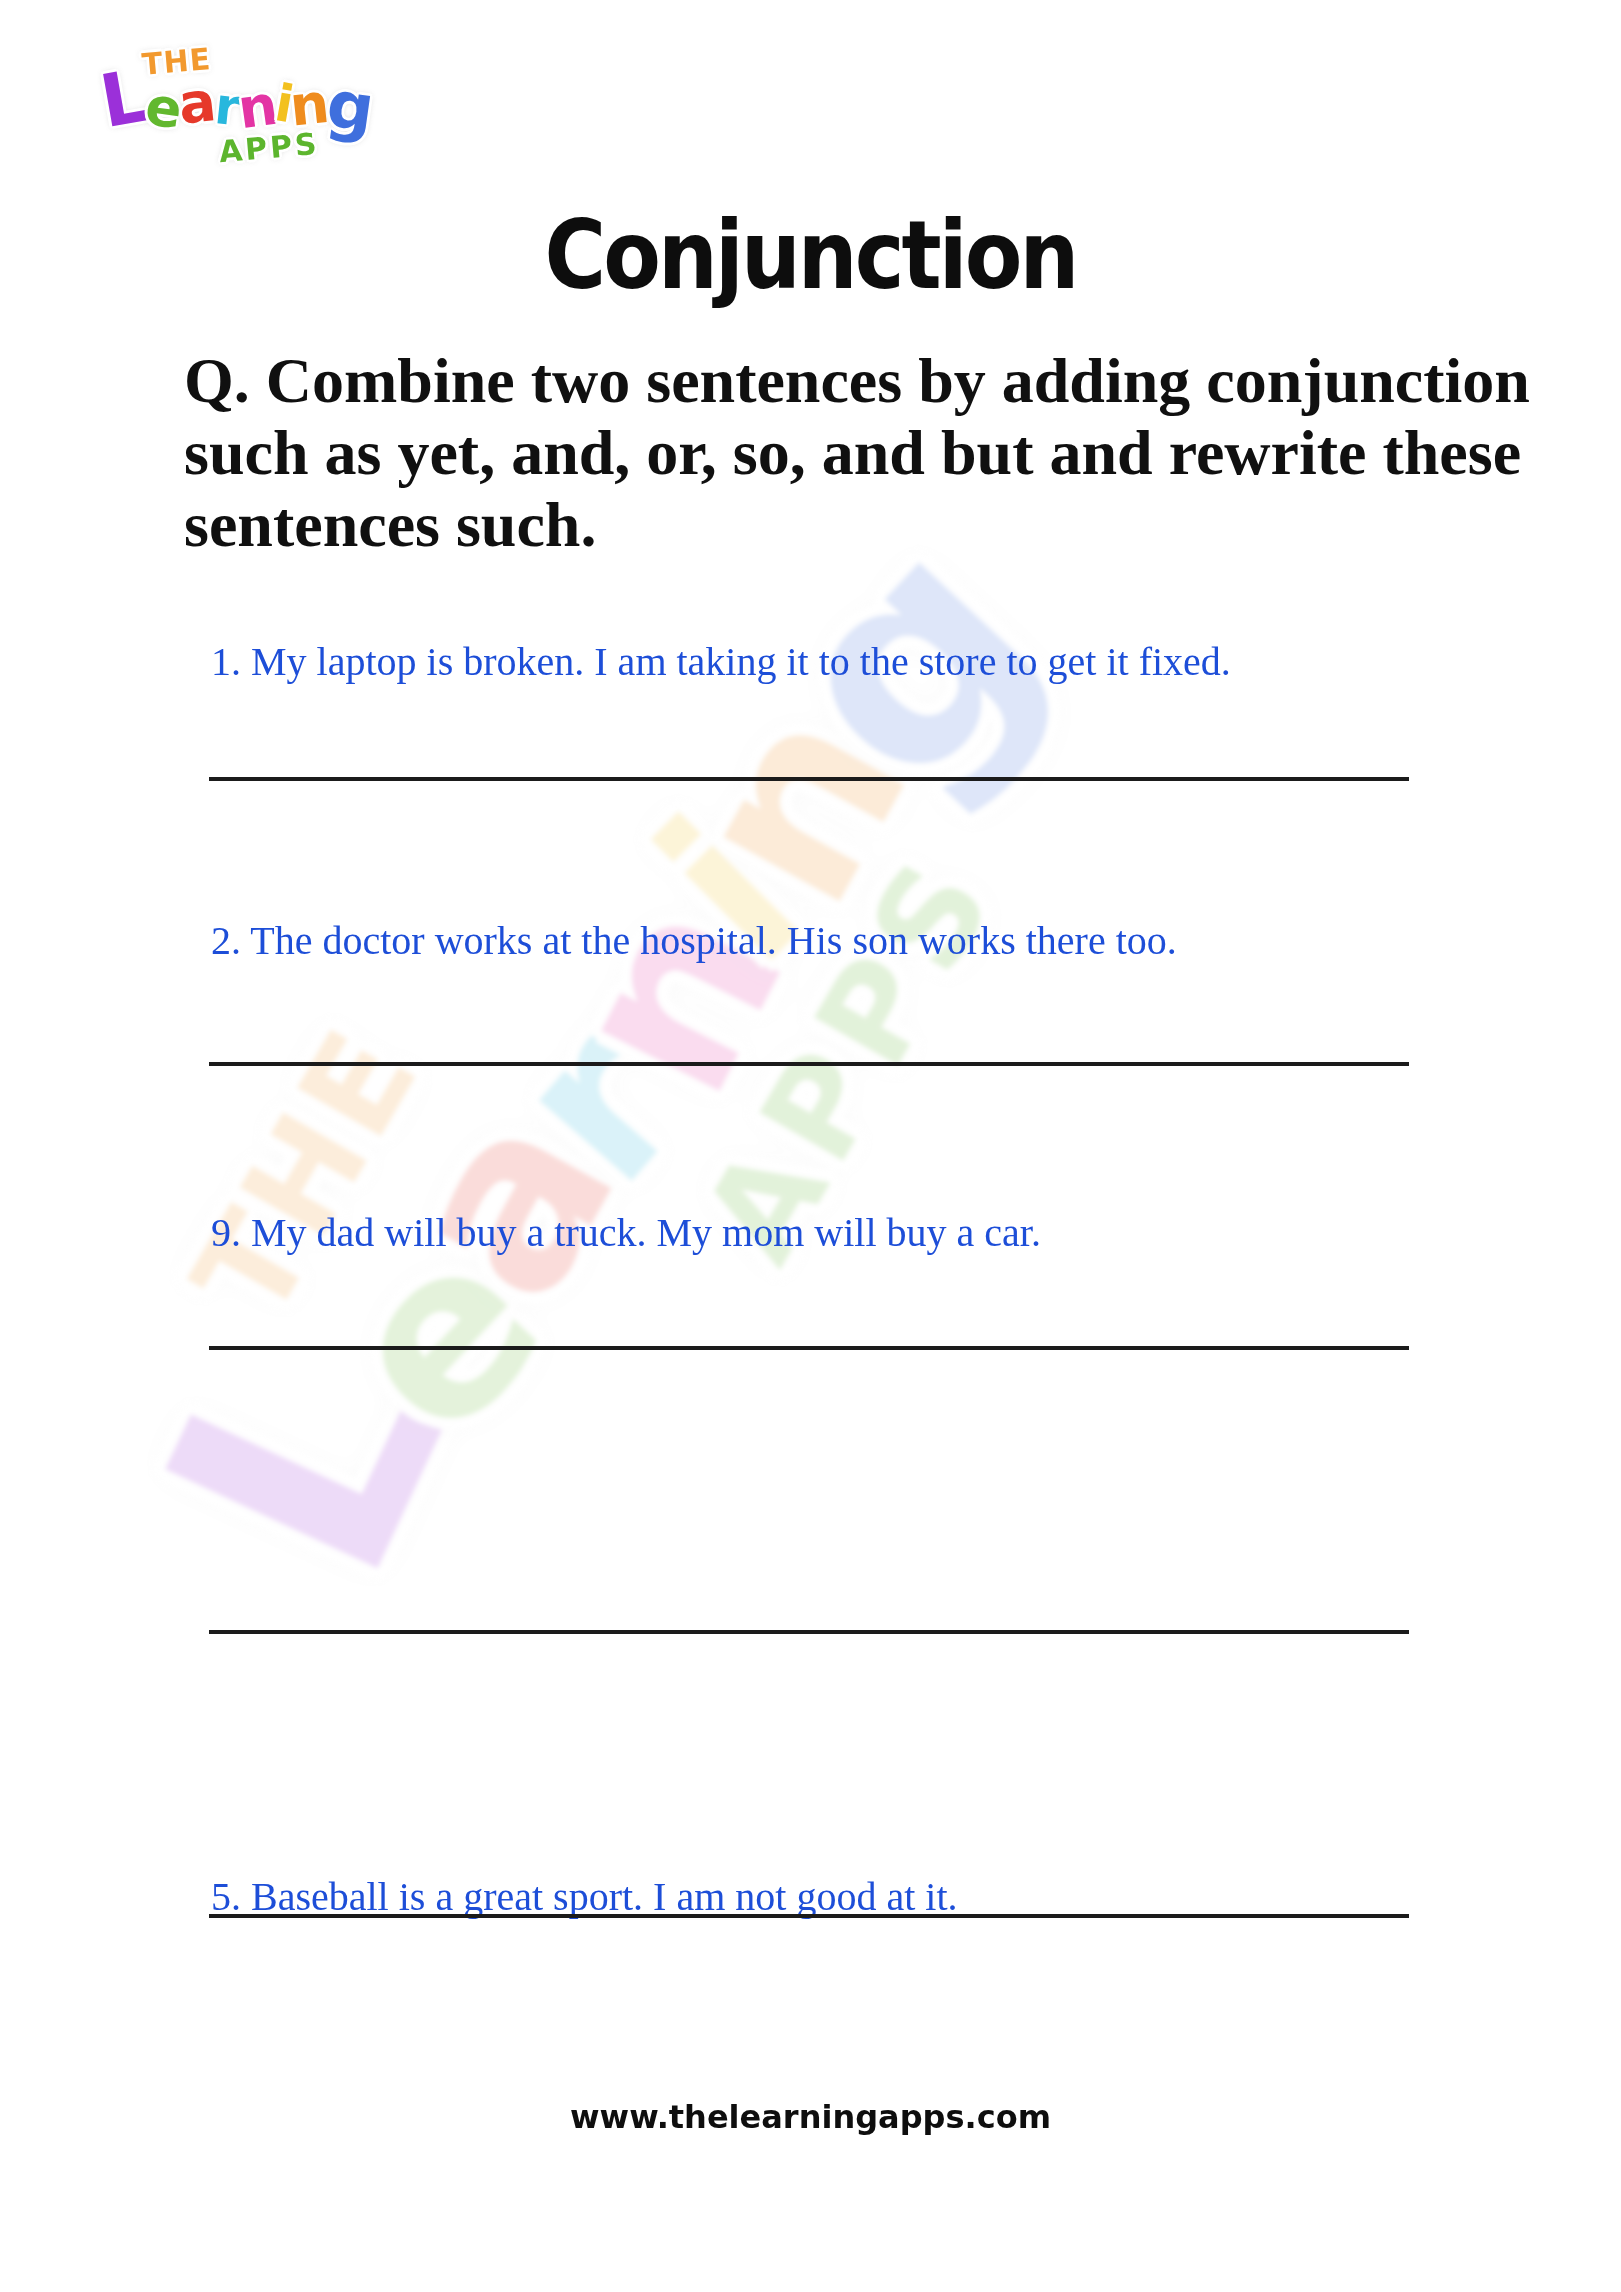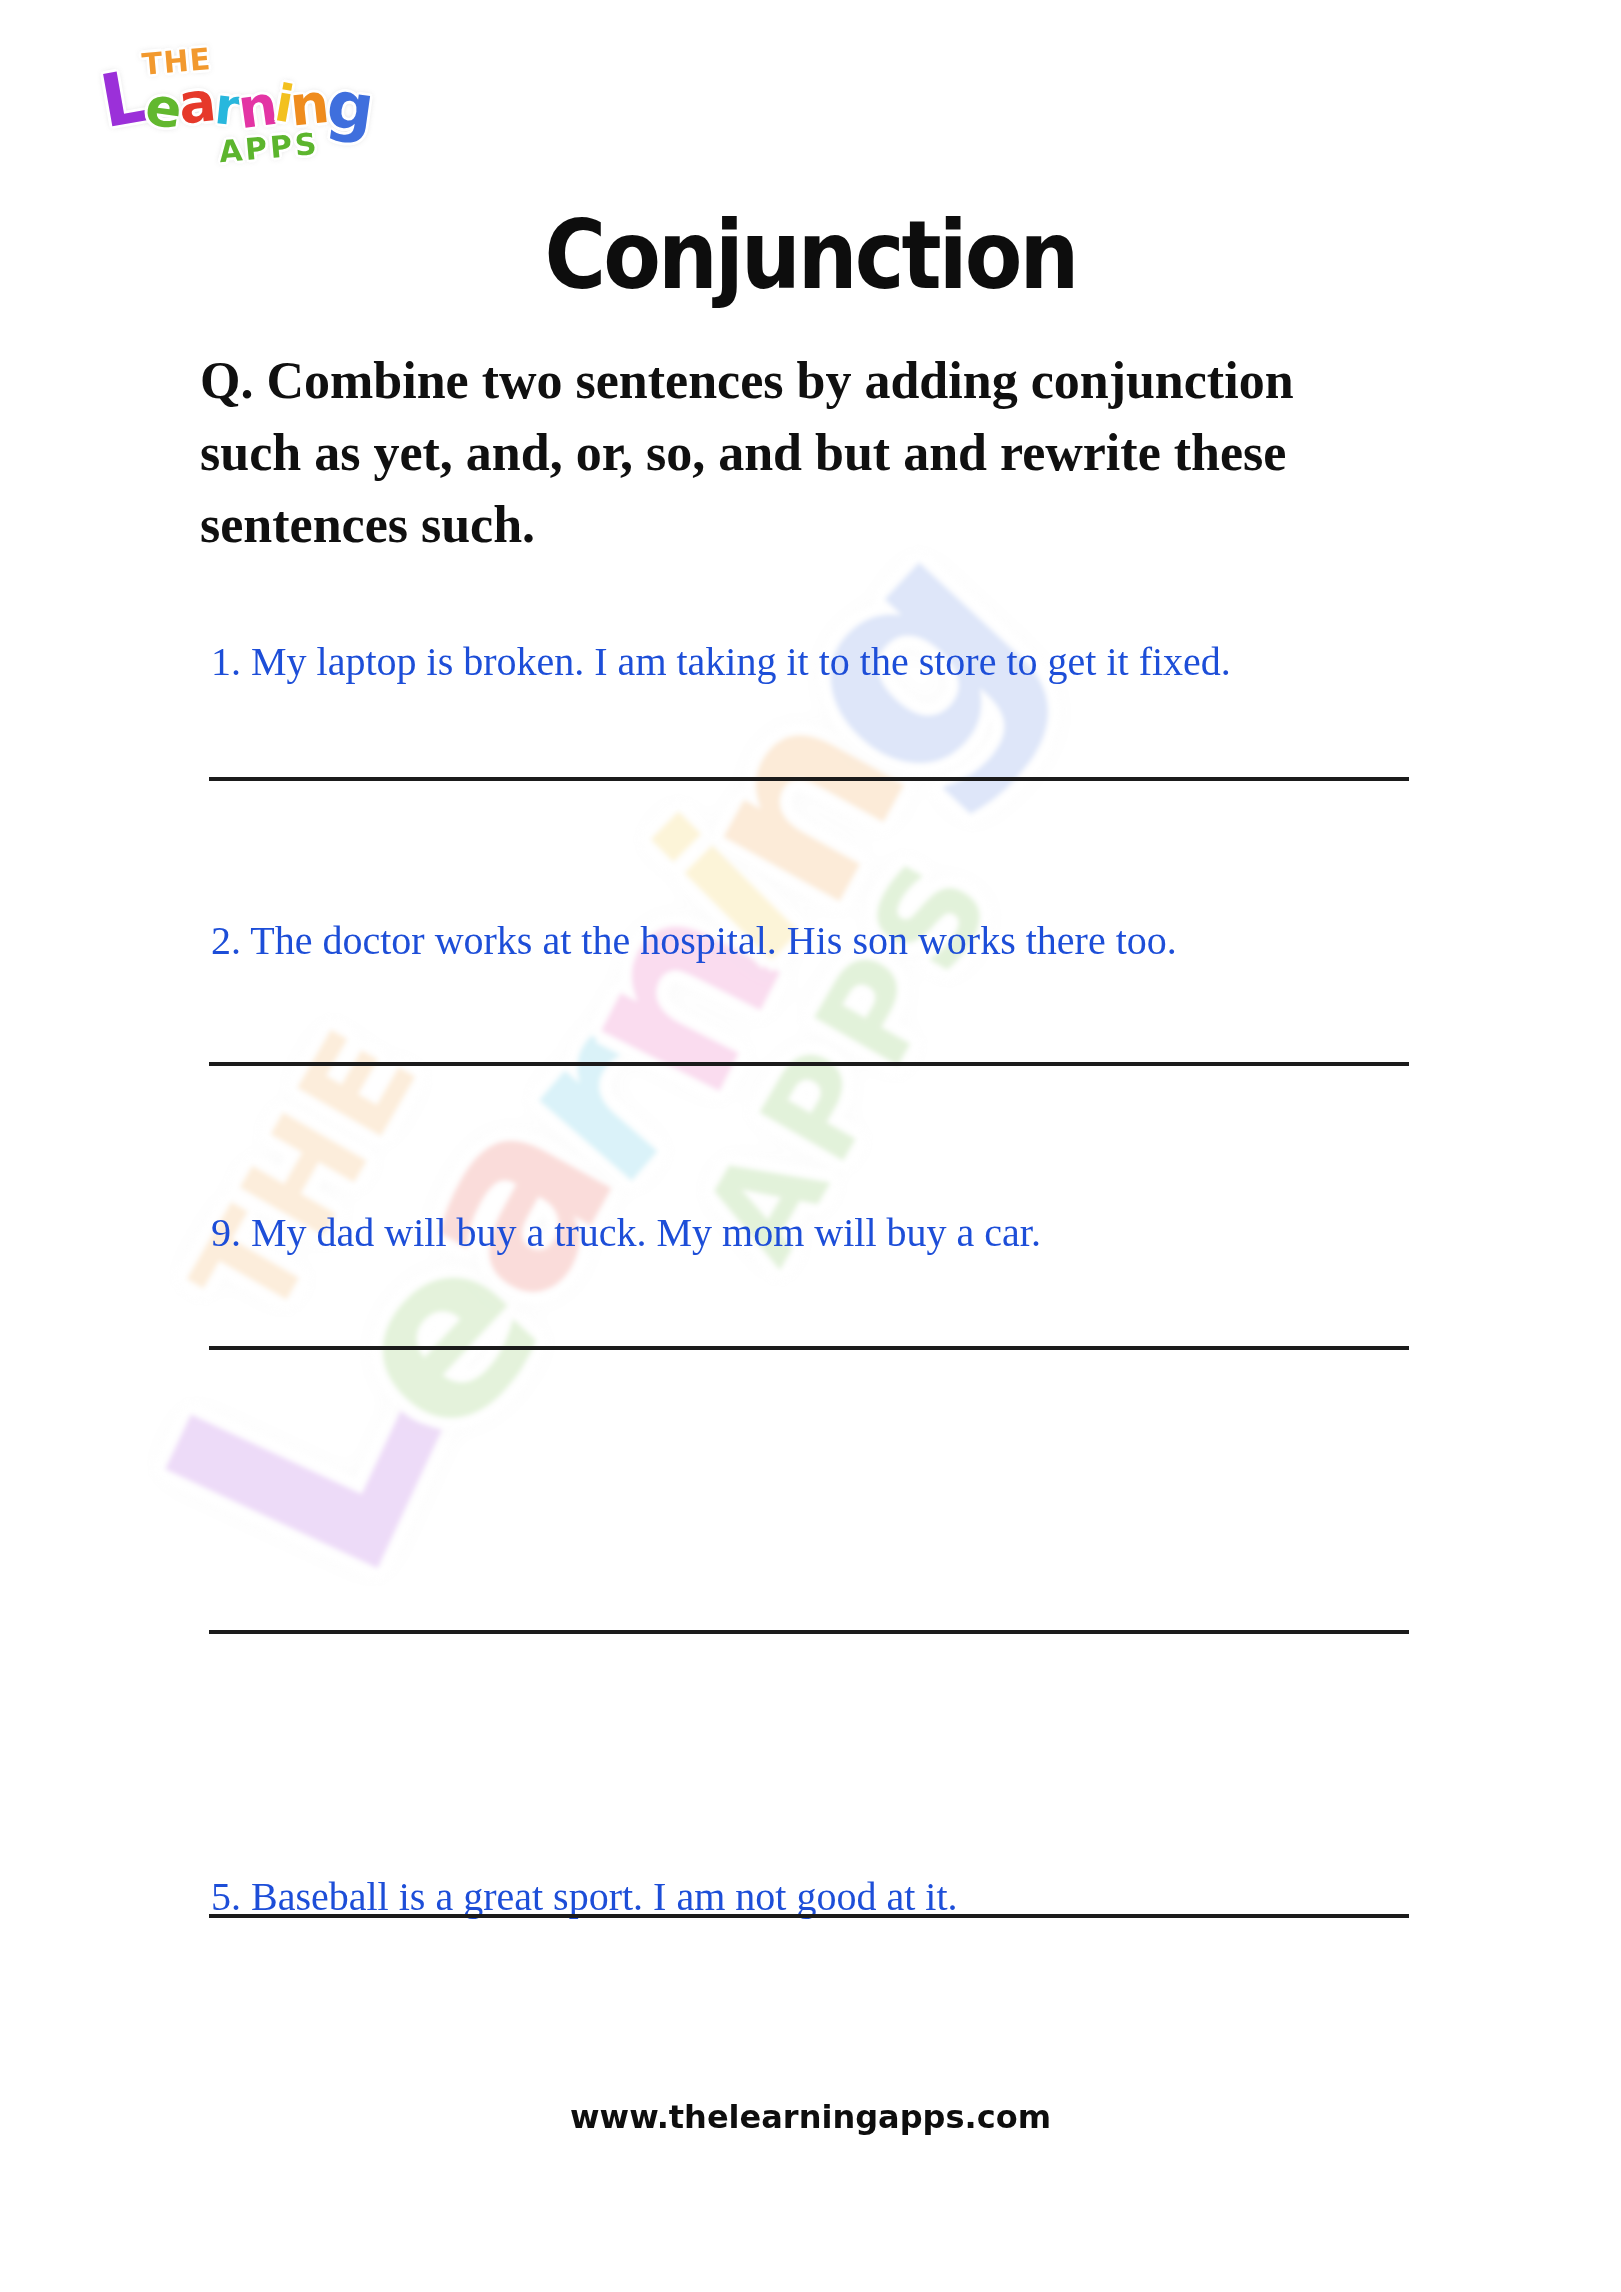--- a/index.html
+++ b/index.html
@@ -56,23 +56,23 @@
     font-weight:800;
     font-size:84px;
     letter-spacing:-2.9px;
     color:#0d0d0d;
     transform:scaleY(1.12);
     transform-origin:top center;
   }
 
   
   .question {
-    position:absolute; left:200px; top:345px;
+    position:absolute; left:184px; top:345px;
     font-weight:bold;
-    font-size:52px;
+    font-size:64px;
     line-height:72px;
     color:#101010;
   }
 
   
   .sentence {
     position:absolute; left:211px;
     font-size:40px;
     line-height:49px;
     color:#1d4ed8;

